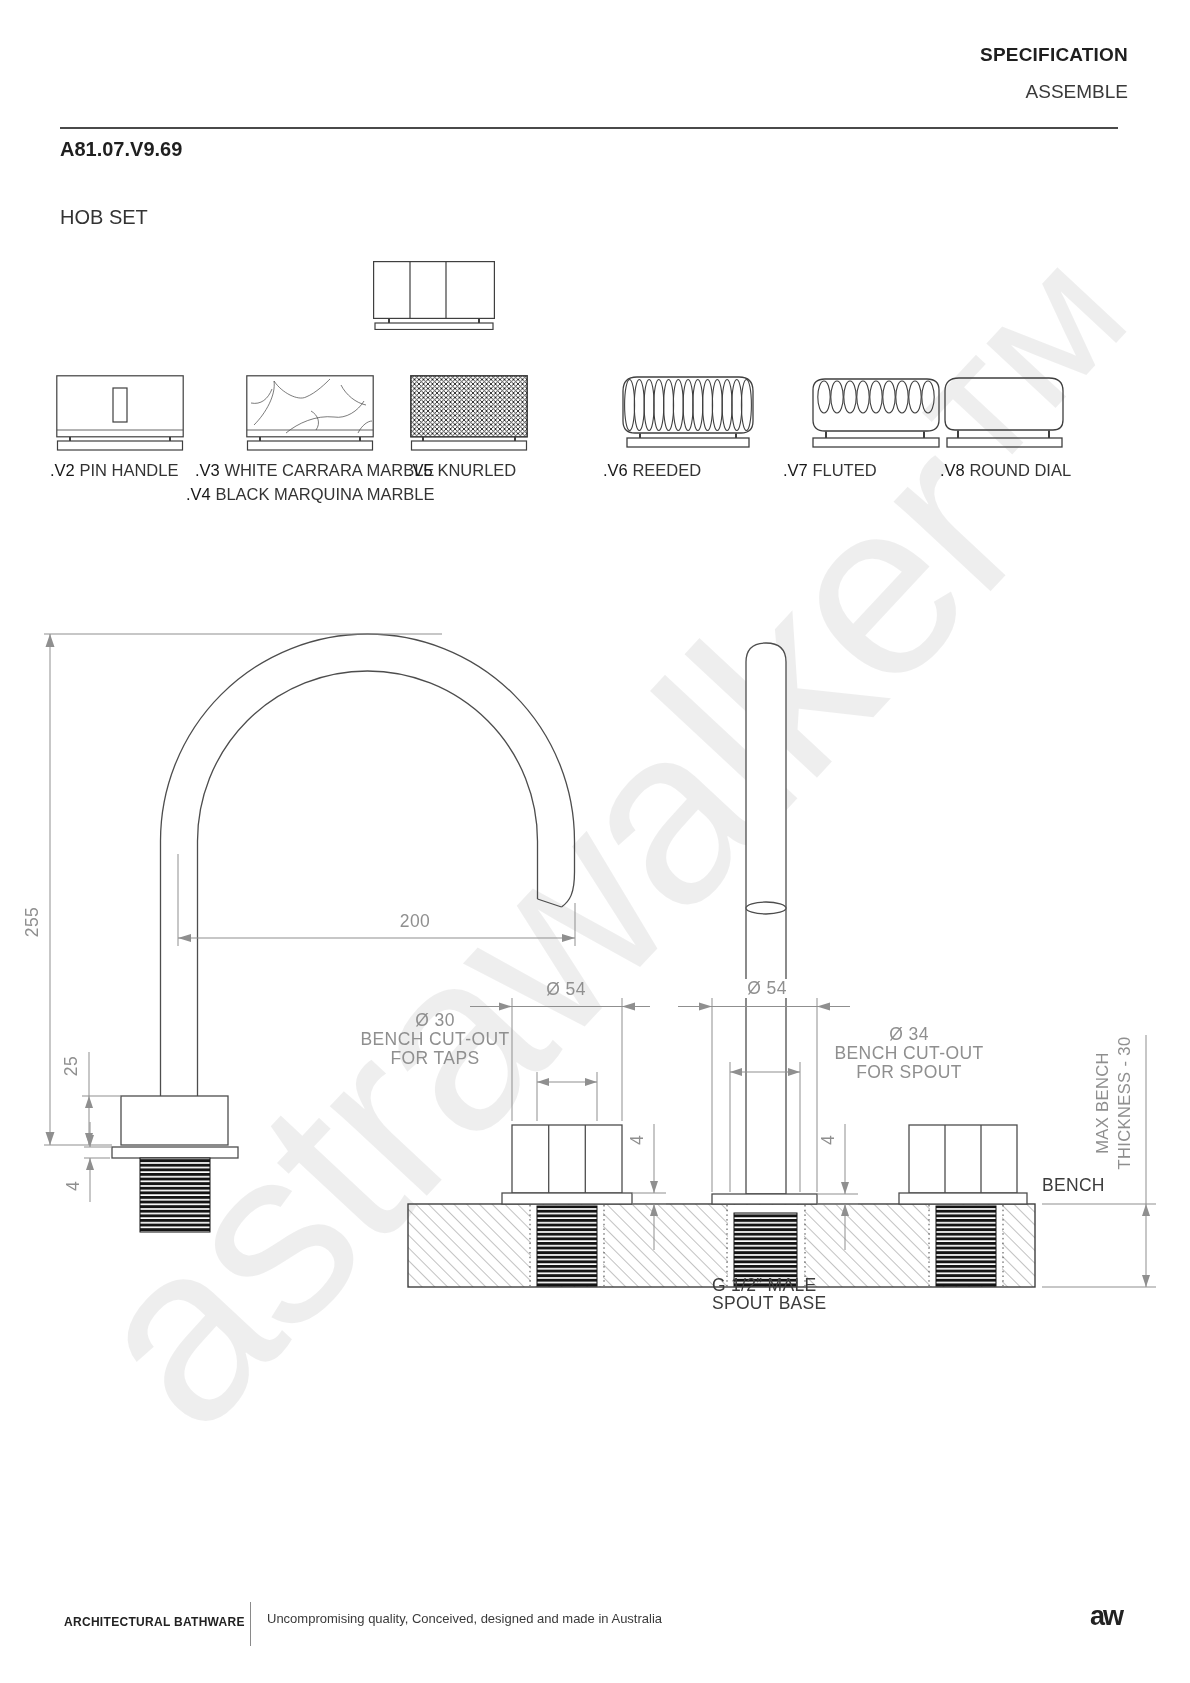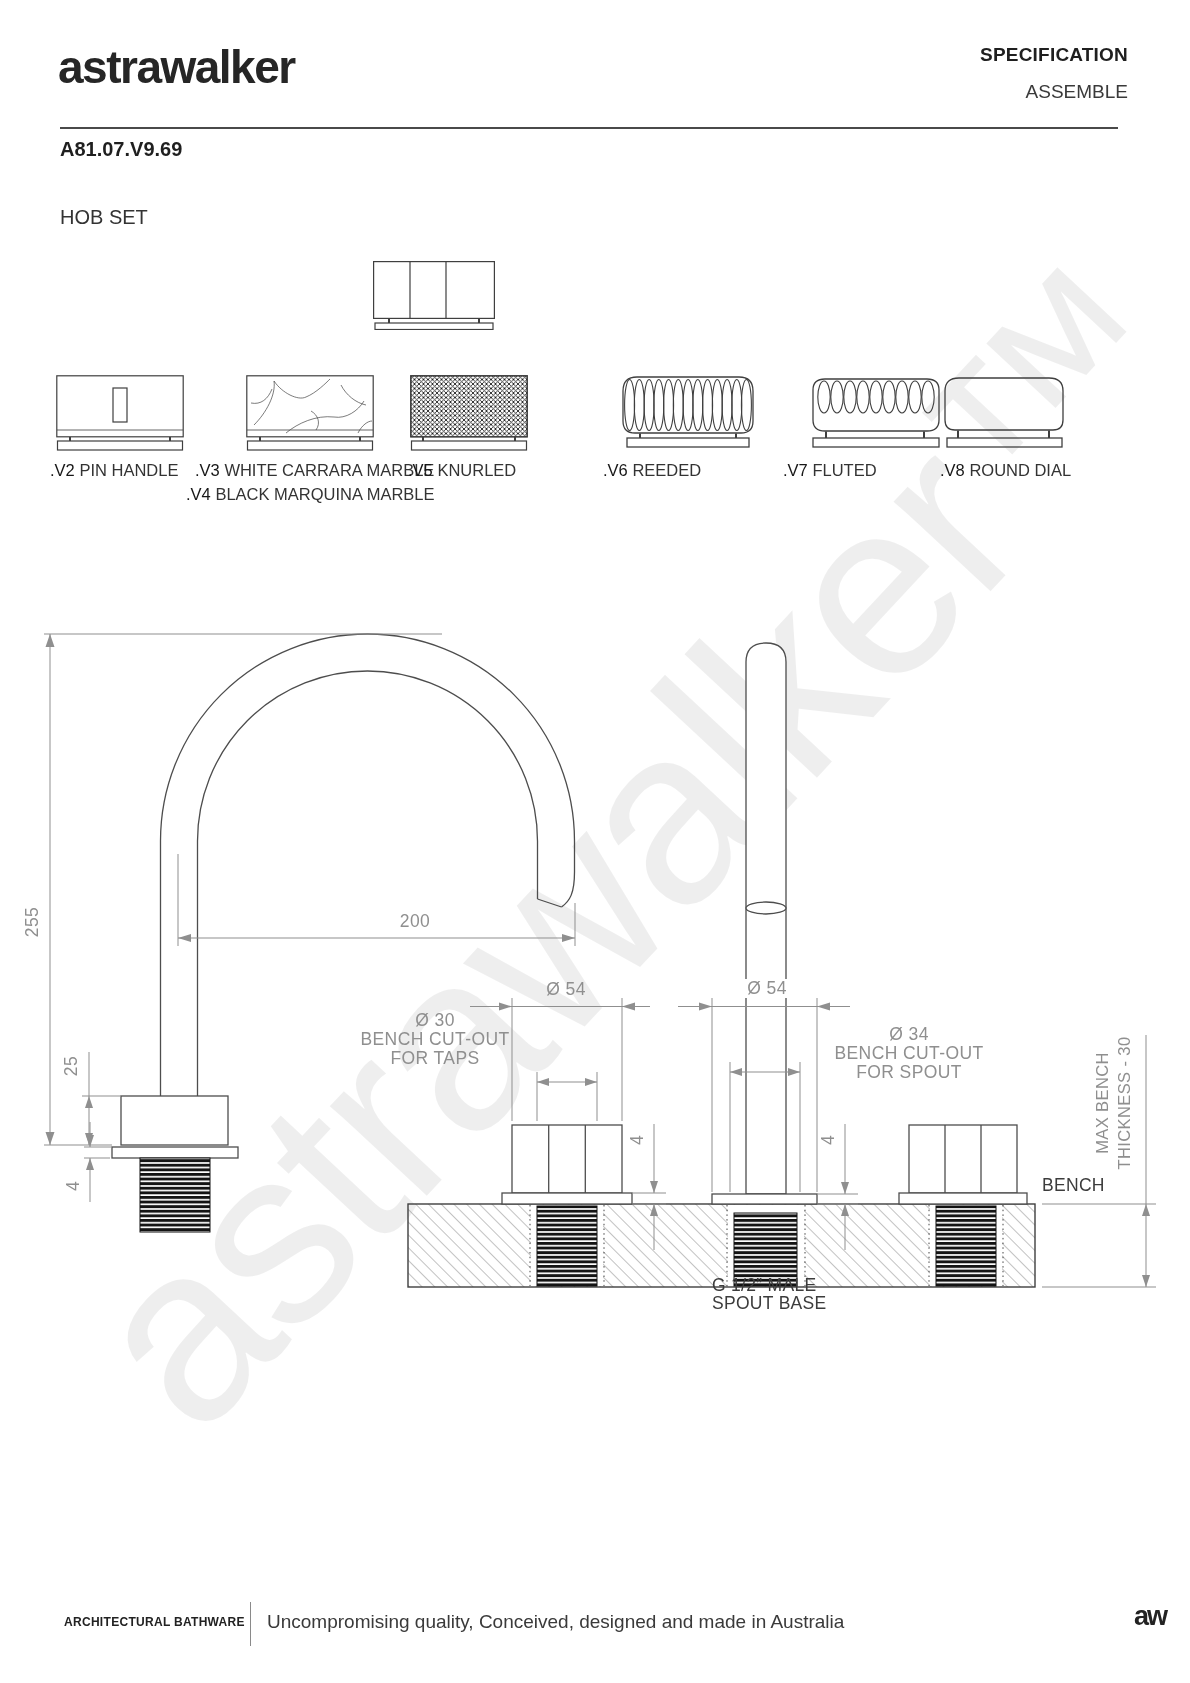--- a/index.html
+++ b/index.html
@@ -21,22 +21,22 @@
   .pname { left:60px; top:166px; font-size:20px; color:#333;margin-top:40px; }
   .pnote { left:60px; top:196px; font-size:15.5px; color:#333; }
   .pnote b { color:#111; }
   
   .intro { left:68px; top:266px; font-size:16.5px; line-height:22px; color:#3c3c3c; letter-spacing:0.2px; }
   .opt-label { position:absolute; font-size:16.5px; color:#333; white-space:nowrap; }
   .opt-code { font-weight:400; color:#171717; }
   
   .f-div { left:250px; top:1602px; width:1px; height:44px; background:#8a8a8a; }
   .f-brand { left:64px; top:1615px; font-size:12px; font-weight:700; letter-spacing:0.3px; color:#222;text-align:center; }
-  .f-tag { left:267px; top:1611px; font-size:19px; color:#3a3a3a; }
-  .f-aw { left:1090px; top:1601px; font-size:27px; font-weight:600; letter-spacing:-2px; color:#222;margin-left:44px; }
+  .f-tag { left:267px; top:1611px; font-size:13px; color:#3a3a3a; }
+  .f-aw { left:1090px; top:1601px; font-size:27px; font-weight:600; letter-spacing:-2px; color:#222; }
   
   svg text { font-family:"Liberation Sans", sans-serif; }
   .dimt { fill:#8f8f8f; font-size:17.5px; letter-spacing:0.4px; }
   .darkt { fill:#3c3c3c; font-size:17.5px; letter-spacing:0.3px; }
 </style>
 </head>
 <body>
 
 <div class="page">
 
@@ -54,21 +54,20 @@
       </pattern>
     </defs>
   </svg>
 
   <div class="wm">
     <span>astrawalker™</span>
   </div>
 
   <div class="content">
 
-    <div class="abs logo">astrawalker</div>
     <div class="abs specblock">
       <div class="spec1">SPECIFICATION</div>
       <div class="spec2">ASSEMBLE</div>
     </div>
     <div class="abs rule"></div>
 
     <div class="abs pcode">A81.07.V9.69</div>
     <div class="abs pname">HOB SET</div>
 
 

